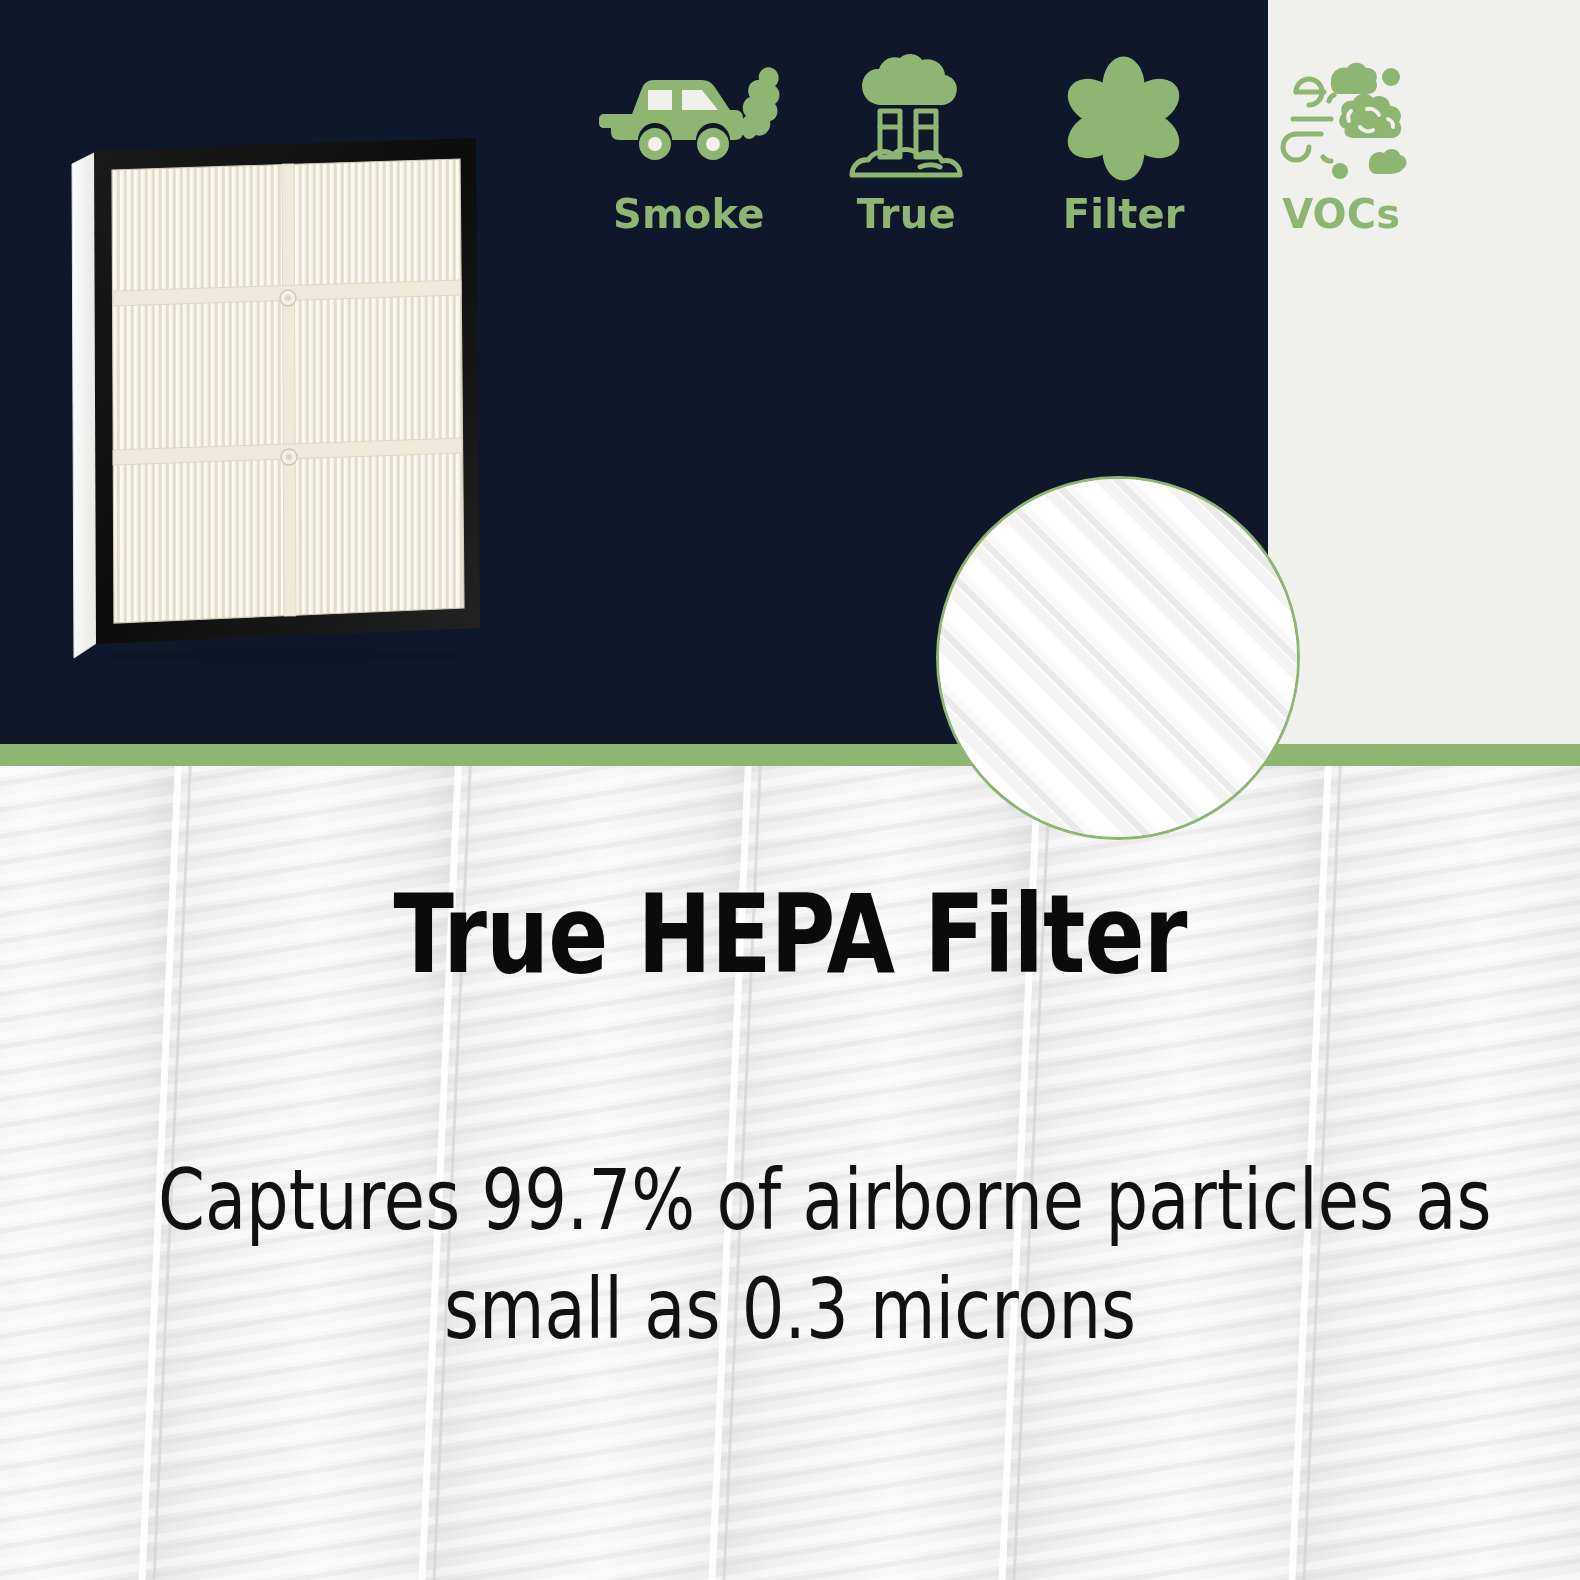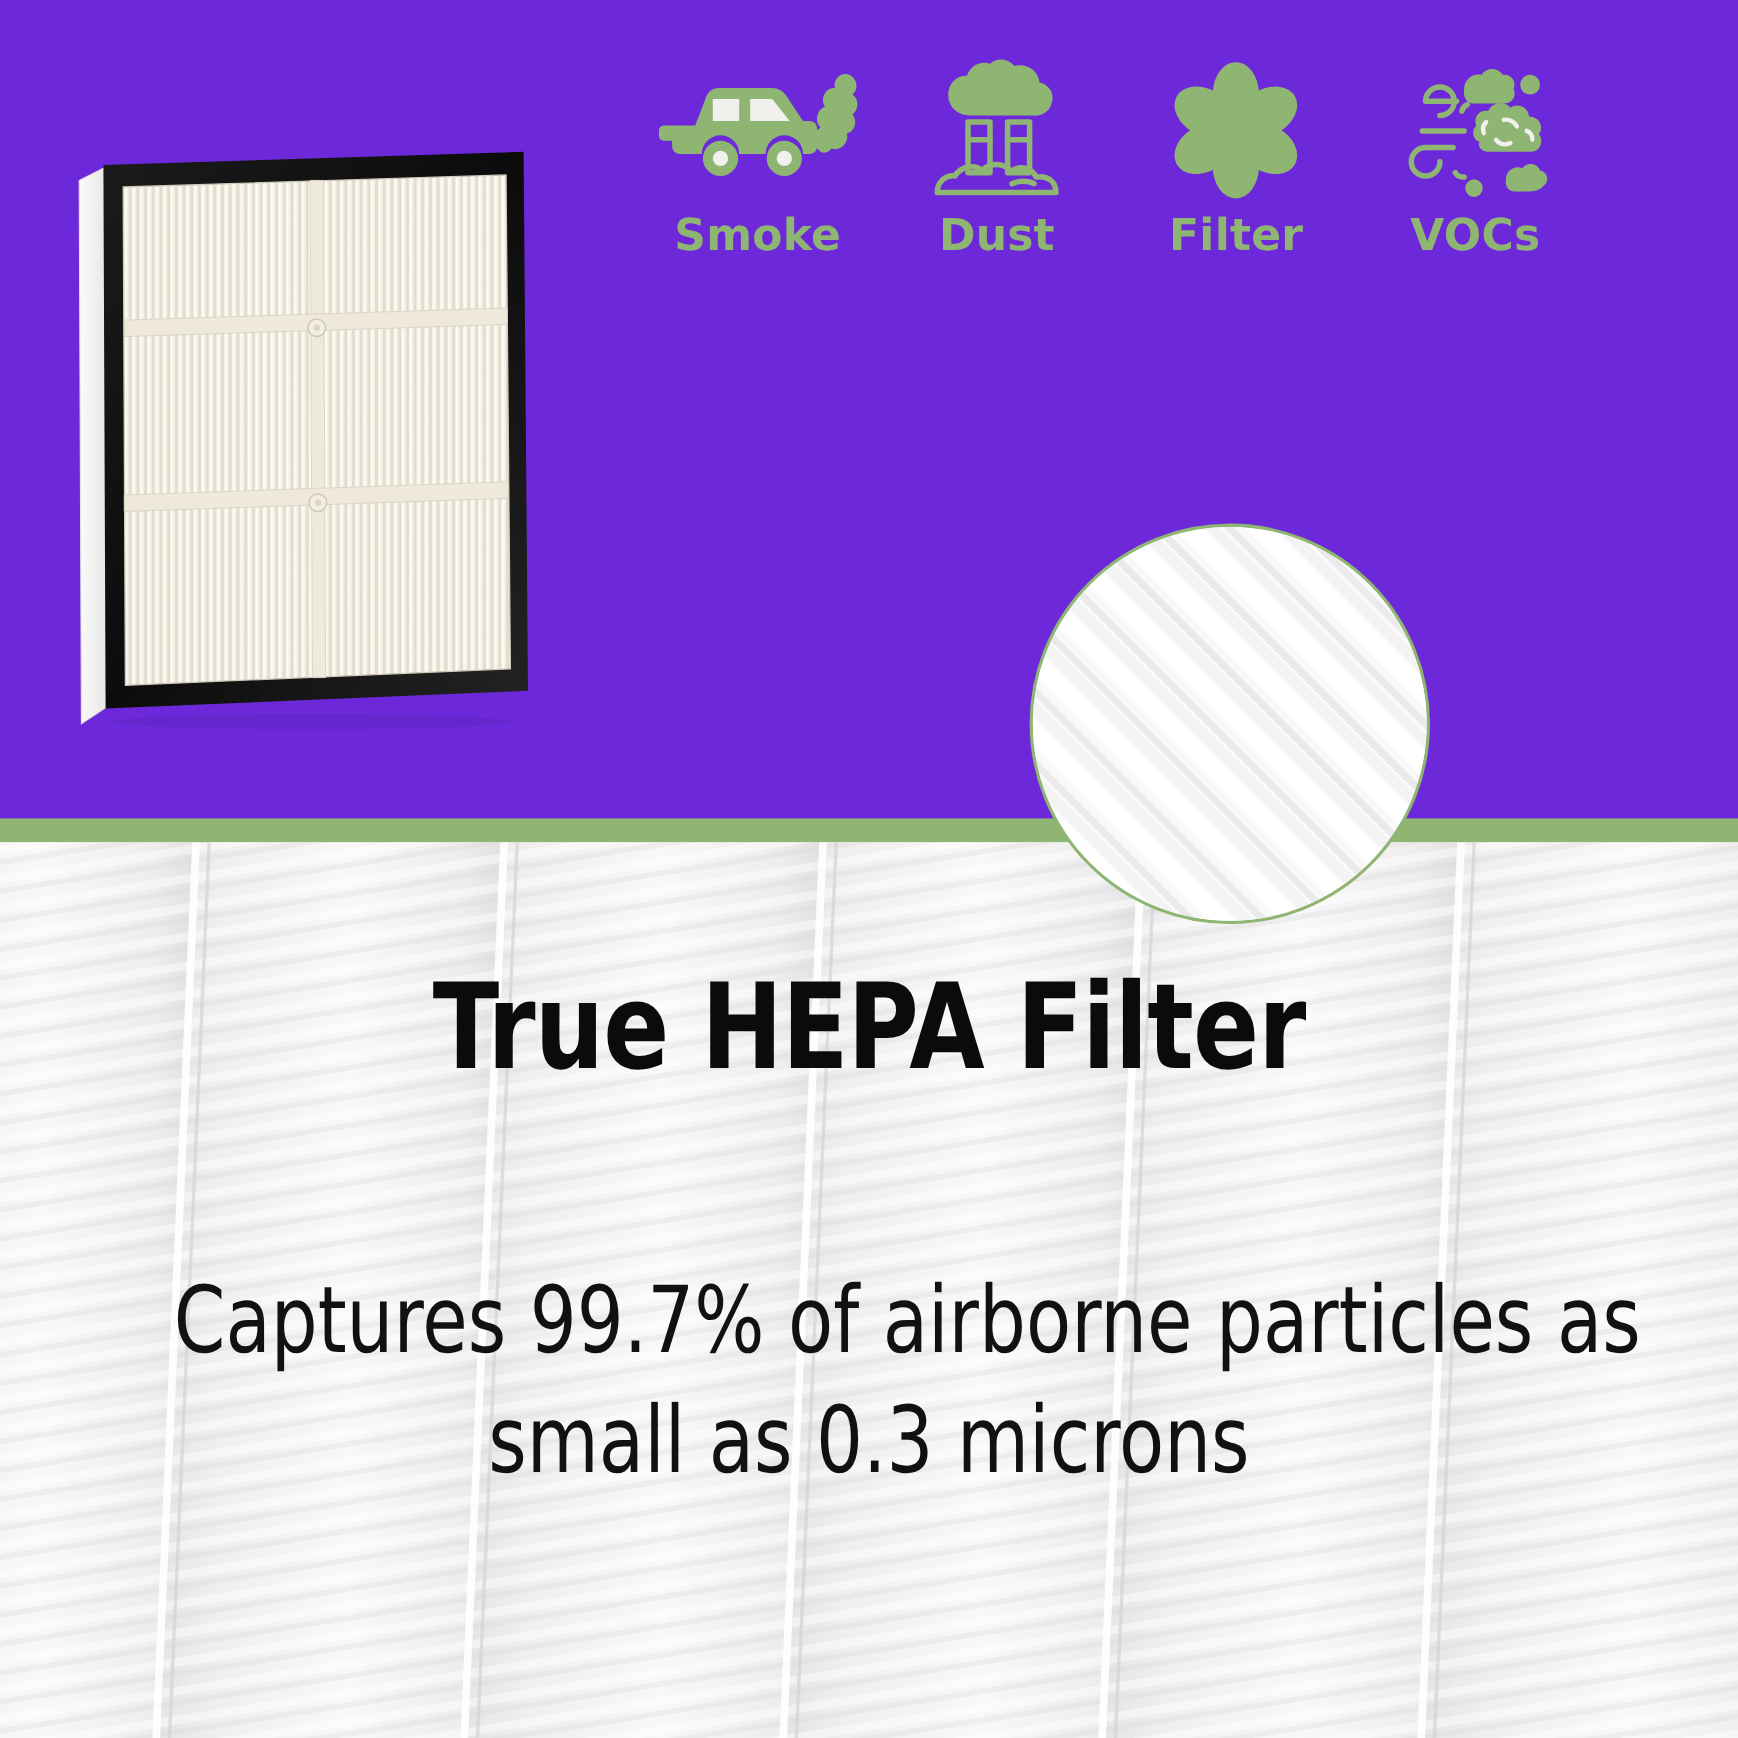--- a/index.html
+++ b/index.html
@@ -4,21 +4,21 @@
 <style>
   html,body{margin:0;padding:0;}
   body{
     width:1580px;height:1580px;overflow:hidden;
     font-family:"DejaVu Sans",sans-serif;
     background:#F0F0ED;position:relative;
   }
   #stage{position:absolute;inset:0;width:1580px;height:1580px;overflow:hidden;}
 
   
-  .top-panel{position:absolute;left:0;top:0;width:1580px;height:745px;background:#6d28d9;}
+  .top-panel{position:absolute;left:0;top:0;width:1268px;height:745px;background:#0f172a;}
 
   
   .product{position:absolute;left:68px;top:128px;width:430px;height:545px;}
   .prod-svg{display:block;width:430px;height:545px;}
 
   
   .icon-row{position:absolute;left:580px;top:48px;width:870px;height:225px;display:flex;}
   .icon-cell{flex:1 1 0;display:flex;flex-direction:column;align-items:center;}
   .icon-art{height:140px;display:flex;align-items:center;justify-content:center;}
   .icon-art svg{display:block;}
@@ -141,21 +141,21 @@
             <g fill="none" stroke="#8FB573" stroke-width="5" stroke-linejoin="round" stroke-linecap="round">
               <path d="M44 58 L44 104 L64 104 L64 58 Z"></path>
               <path d="M44 74 L64 74"></path>
               <path d="M80 58 L80 104 L100 104 L100 58 Z"></path>
               <path d="M80 74 L100 74"></path>
               <path d="M16 122 C16 112 24 106 32 107 C38 98 50 96 57 102 C64 94 78 95 83 103 C90 97 102 99 106 108 C116 106 124 112 124 122 Z"></path>
               <path d="M84 114 C90 111 99 111 104 114"></path>
             </g>
           </svg>
         </div>
-        <div class="icon-label">Dust</div>
+        <div class="icon-label">True</div>
       </div>
 
       <div class="icon-cell">
         <div class="icon-art">
           <svg width="125" height="125" viewBox="0 0 125 125" xmlns="http://www.w3.org/2000/svg">
             <g fill="#8FB573">
               <g transform="translate(62.5,62.5)">
                 <ellipse cx="0" cy="-33" rx="21" ry="29"></ellipse>
                 <ellipse cx="0" cy="-33" rx="21" ry="29" transform="rotate(60)"></ellipse>
                 <ellipse cx="0" cy="-33" rx="21" ry="29" transform="rotate(120)"></ellipse>

